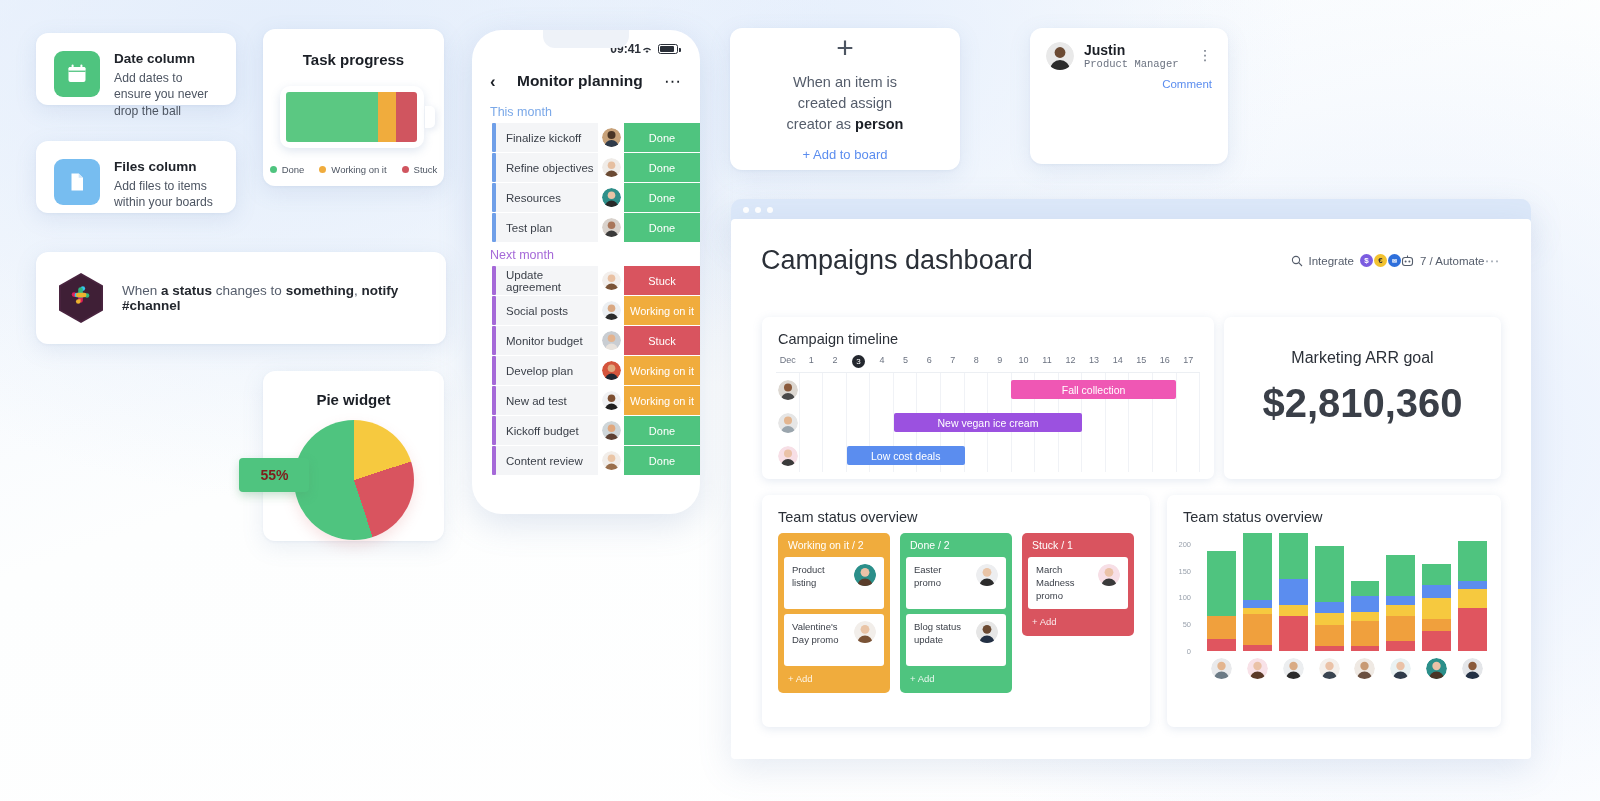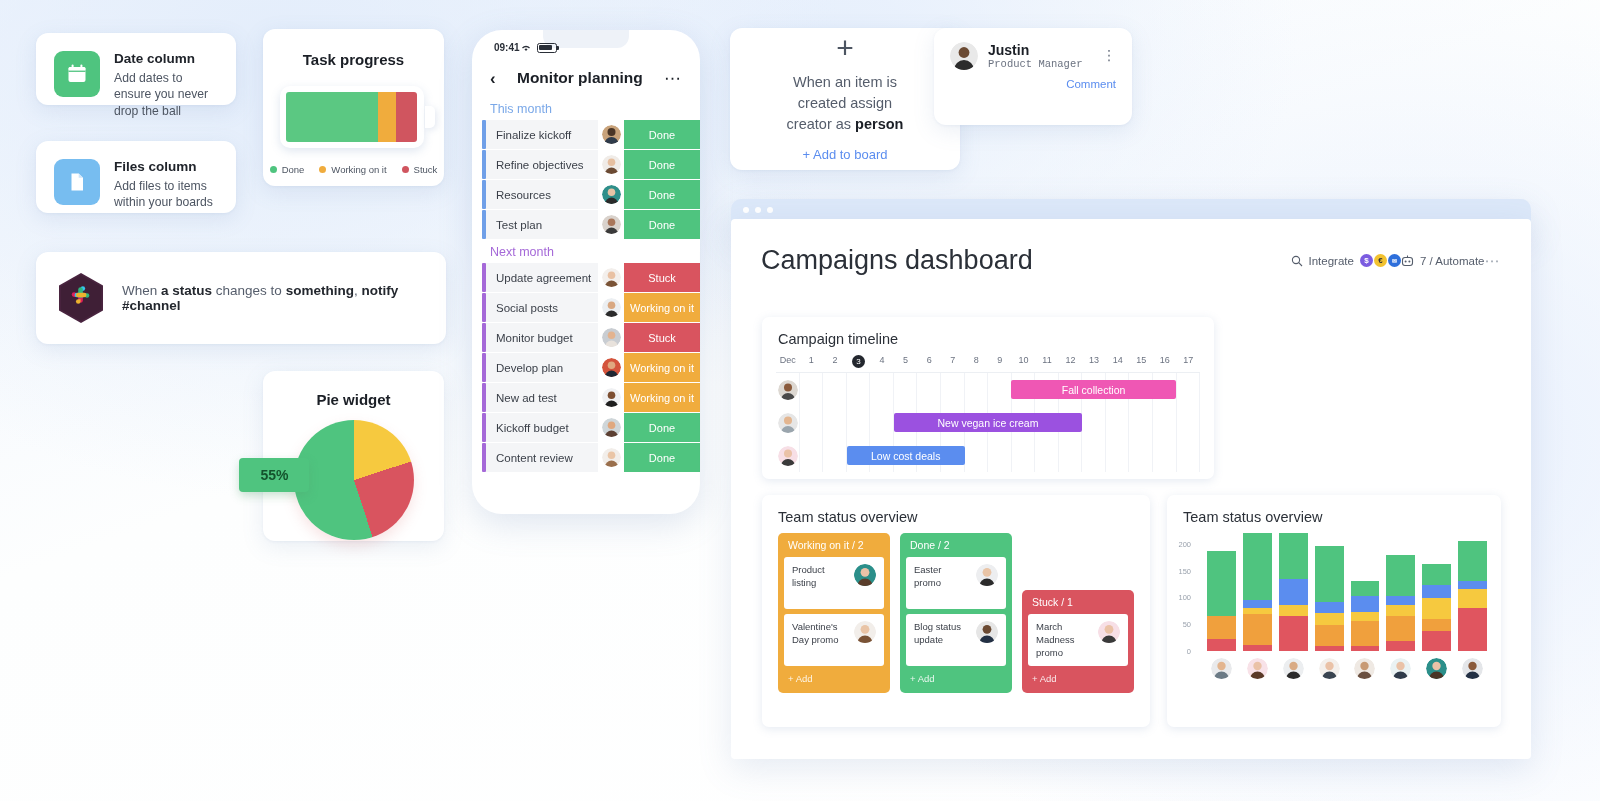--- a/index.html
+++ b/index.html
@@ -63,51 +63,51 @@
 
   
   .pie-title { text-align: center; font-size: 15px; font-weight: bold; color: #1b1f26; margin-top: 20px; }
   .pie-wrap { position: relative; width: 120px; height: 120px; margin: 12px auto 0; }
   .pie {
     width: 120px; height: 120px; border-radius: 50%;
     box-shadow: 0 6px 14px rgba(220,120,120,0.2);
   }
   .pie-badge {
     position: absolute; left: -55px; top: 38px;
-    background: #4fc47f; color: #14532d; font-size: 14px; font-weight: bold;
+    background: #4fc47f; color: #7f1d1d; font-size: 14px; font-weight: bold;
     padding: 9px 20px 9px 22px; border-radius: 4px;
     box-shadow: 0 4px 10px rgba(80,160,110,0.3);
   }
 
   
   .phone {
     position: absolute; background: #fff; border-radius: 30px;
     box-shadow: 0 10px 34px rgba(100,130,180,0.2);
     overflow: hidden;
   }
   .notch {
     position: absolute; left: 50%; transform: translateX(-50%); top: 0;
     width: 86px; height: 18px; background: #eef2f8; border-radius: 0 0 12px 12px;
   }
-  .statusbar { display: flex; justify-content: flex-start; align-items: center;
-               padding: 12px 22px 4px; font-size: 10px; font-weight: bold; color: #2a2f38; }
+  .statusbar { display: flex; justify-content: flex-end; align-items: center;
+               padding: 12px 22px 4px; font-size: 12px; font-weight: bold; color: #2a2f38; }
   .sb-right { display: flex; align-items: center; gap: 5px; }
   .wifi { width: 12px; height: 9px; }
   .batt { width: 20px; height: 10px; border: 1.4px solid #2a2f38; border-radius: 2.5px; position: relative; }
   .batt::after { content:''; position:absolute; right:-3.5px; top:2.6px; width:2px; height:4px;
                  background:#2a2f38; border-radius:0 1px 1px 0; }
   .batt i { position: absolute; left: 1.4px; top: 1.4px; bottom: 1.4px; width: 74%; background: #2a2f38; border-radius: 1px; display:block; }
   .ph-head { display: flex; align-items: center; justify-content: space-between; padding: 12px 18px 10px; }
   .ph-title { font-size: 15.5px; font-weight: bold; color: #1b1f26; }
   .ph-back { font-size: 17px; color: #1b1f26; font-weight: bold; line-height: 1; }
   .ph-dots { font-size: 17px; color: #1b1f26; letter-spacing: 1px; line-height: 1; }
   .grp-label { font-size: 12.5px; padding: 5px 18px 4px; }
   .grp-label.blue { color: #7aa8e8; }
   .grp-label.purple { color: #a569d8; }
-  .trow { display: flex; align-items: stretch; height: 29px; margin-bottom: 1px; padding-left: 10px; }
+  .trow { display: flex; align-items: stretch; height: 29px; margin-bottom: 1px; padding-left: 20px; }
   .tbar { width: 4px; border-radius: 1px; flex: none; }
   .tname { flex: 1; background: #f4f5f7; display: flex; align-items: center;
            padding-left: 10px; font-size: 11.5px; color: #3a3f48; }
   .tav { width: 26px; display: flex; align-items: center; justify-content: center; background: #fff; flex: none; }
   .tstat { width: 76px; display: flex; align-items: center; justify-content: center;
            font-size: 11px; color: #fff; flex: none; }
 
   .av { border-radius: 50%; display: block; }
 
   
@@ -157,21 +157,21 @@
   .tl-vlines div { flex: 1; border-right: 1px solid #f0f2f6; }
   .tl-row { position: relative; height: 33px; display: flex; align-items: center; }
   .tl-bar { position: absolute; height: 19px; border-radius: 2px; color: #fff;
             font-size: 10.5px; display: flex; align-items: center; justify-content: center; }
 
   
   .arr-title { text-align: center; font-size: 16px; color: #2b3038; margin-top: 32px; }
   .arr-val { text-align: center; font-size: 40px; font-weight: bold; color: #3a3f48; margin-top: 14px; }
 
   
-  .kb { display: flex; gap: 10px; padding: 0 16px 14px; align-items: flex-end; }
+  .kb { display: flex; gap: 10px; padding: 0 16px 14px; align-items: flex-start; }
   .kb-col { border-radius: 5px; padding: 0 6px 6px; width: 116px; }
   .kb-head { font-size: 10.5px; color: #fff; padding: 6px 4px 6px; }
   .kb-item { background: #fff; border-radius: 3px; padding: 7px 8px; margin-bottom: 5px;
              display: flex; align-items: flex-start; gap: 5px; height: 52px; }
   .kb-item span { font-size: 9.5px; color: #3a3f48; line-height: 1.35; flex: 1; }
   .kb-add { font-size: 9.5px; color: rgba(255,255,255,0.88); padding: 2px 4px 3px; }
 
   
   .bc { position: relative; padding: 0 14px 10px 14px; height: 152px; }
   .bc-plot { position: relative; height: 118px; margin-left: 26px; display: flex;
@@ -446,21 +446,21 @@
       <div class="plus">+</div>
       <div class="addcard-text">
         <span>When an item is</span><br>
         <span>created assign</span><br>
         <span>creator as </span><b>person</b>
       </div>
       <div class="addlink">+ Add to board</div>
     </div>
   </div>
 
-  <div class="card" style="left:934px; top:28px; width:198px; height:97px;">
+  <div class="card" style="left:1030px; top:28px; width:198px; height:136px;">
     <div class="cmt">
       <div class="cmt-head">
         <svg class="av" width="28" height="28" viewBox="0 0 28 28">
             <circle cx="14" cy="14" r="14" fill="#e9e9e9"></circle>
             <circle cx="14" cy="10.5" r="5.4" fill="#6b4a33"></circle>
             <path d="M4 28a10 10 0 0 1 20 0z" fill="#2b2b2b"></path>
           </svg>
         <div>
           <div class="cmt-name">Justin</div>
           <div class="cmt-role">Product Manager</div>
@@ -571,20 +571,24 @@
                 <circle cx="10" cy="10" r="10" fill="#f7dfe6"></circle>
                 <circle cx="10" cy="7.5" r="4" fill="#eac2a7"></circle>
                 <path d="M3 20a7 7 0 0 1 14 0z" fill="#3a3a3a"></path>
               </svg>
             <div class="tl-bar" style="left:16.7%; width:27.8%; background:#5b8def;">Low cost deals</div>
           </div>
         </div>
       </div>
     </div>
 
+    <div class="widget" style="left:493px; top:98px; width:277px; height:162px;">
+      <div class="arr-title">Marketing ARR goal</div>
+      <div class="arr-val">$2,810,360</div>
+    </div>
 
     <div class="widget" style="left:31px; top:276px; width:388px; height:232px;">
       <div class="w-title">Team status overview</div>
       <div class="kb">
         <div class="kb-col" style="background:#f0ac3d;">
           <div class="kb-head">Working on it / 2</div>
           <div class="kb-item">
             <span>Product listing</span>
             <svg class="av" width="22" height="22" viewBox="0 0 22 22">
                 <circle cx="11" cy="11" r="11" fill="#2b8f8a"></circle>

